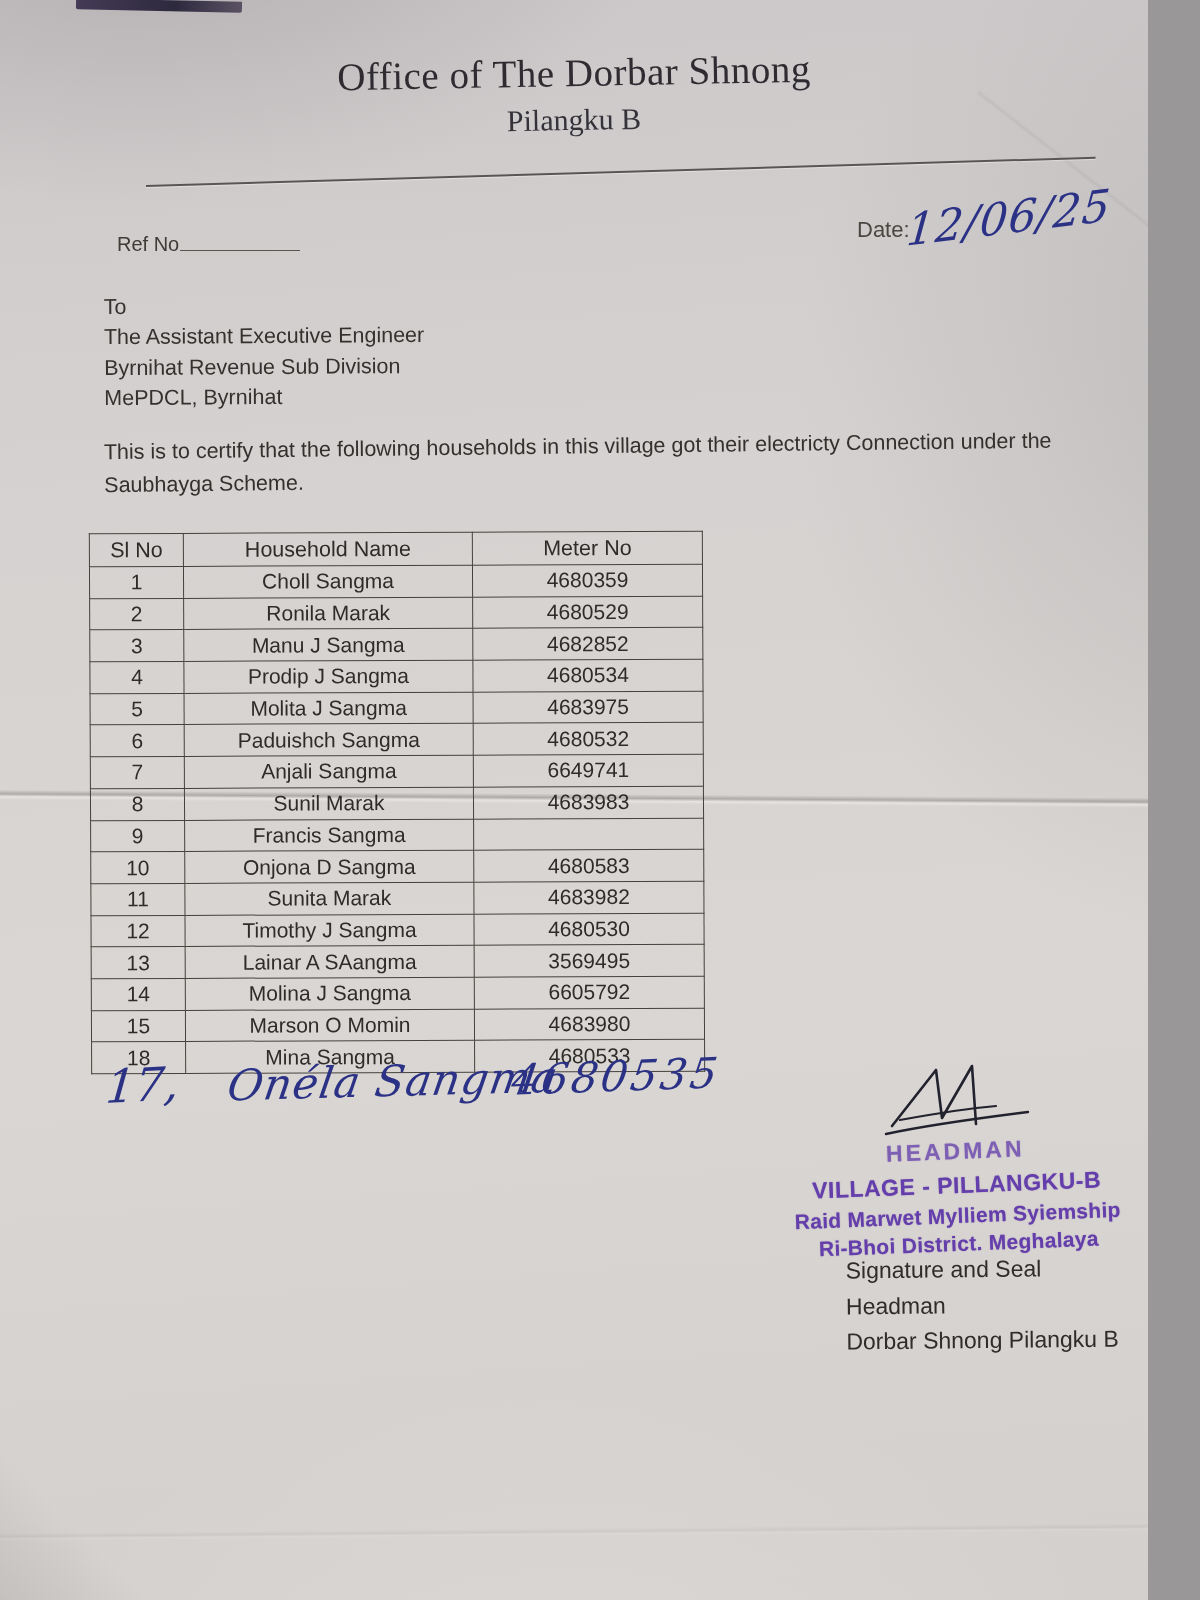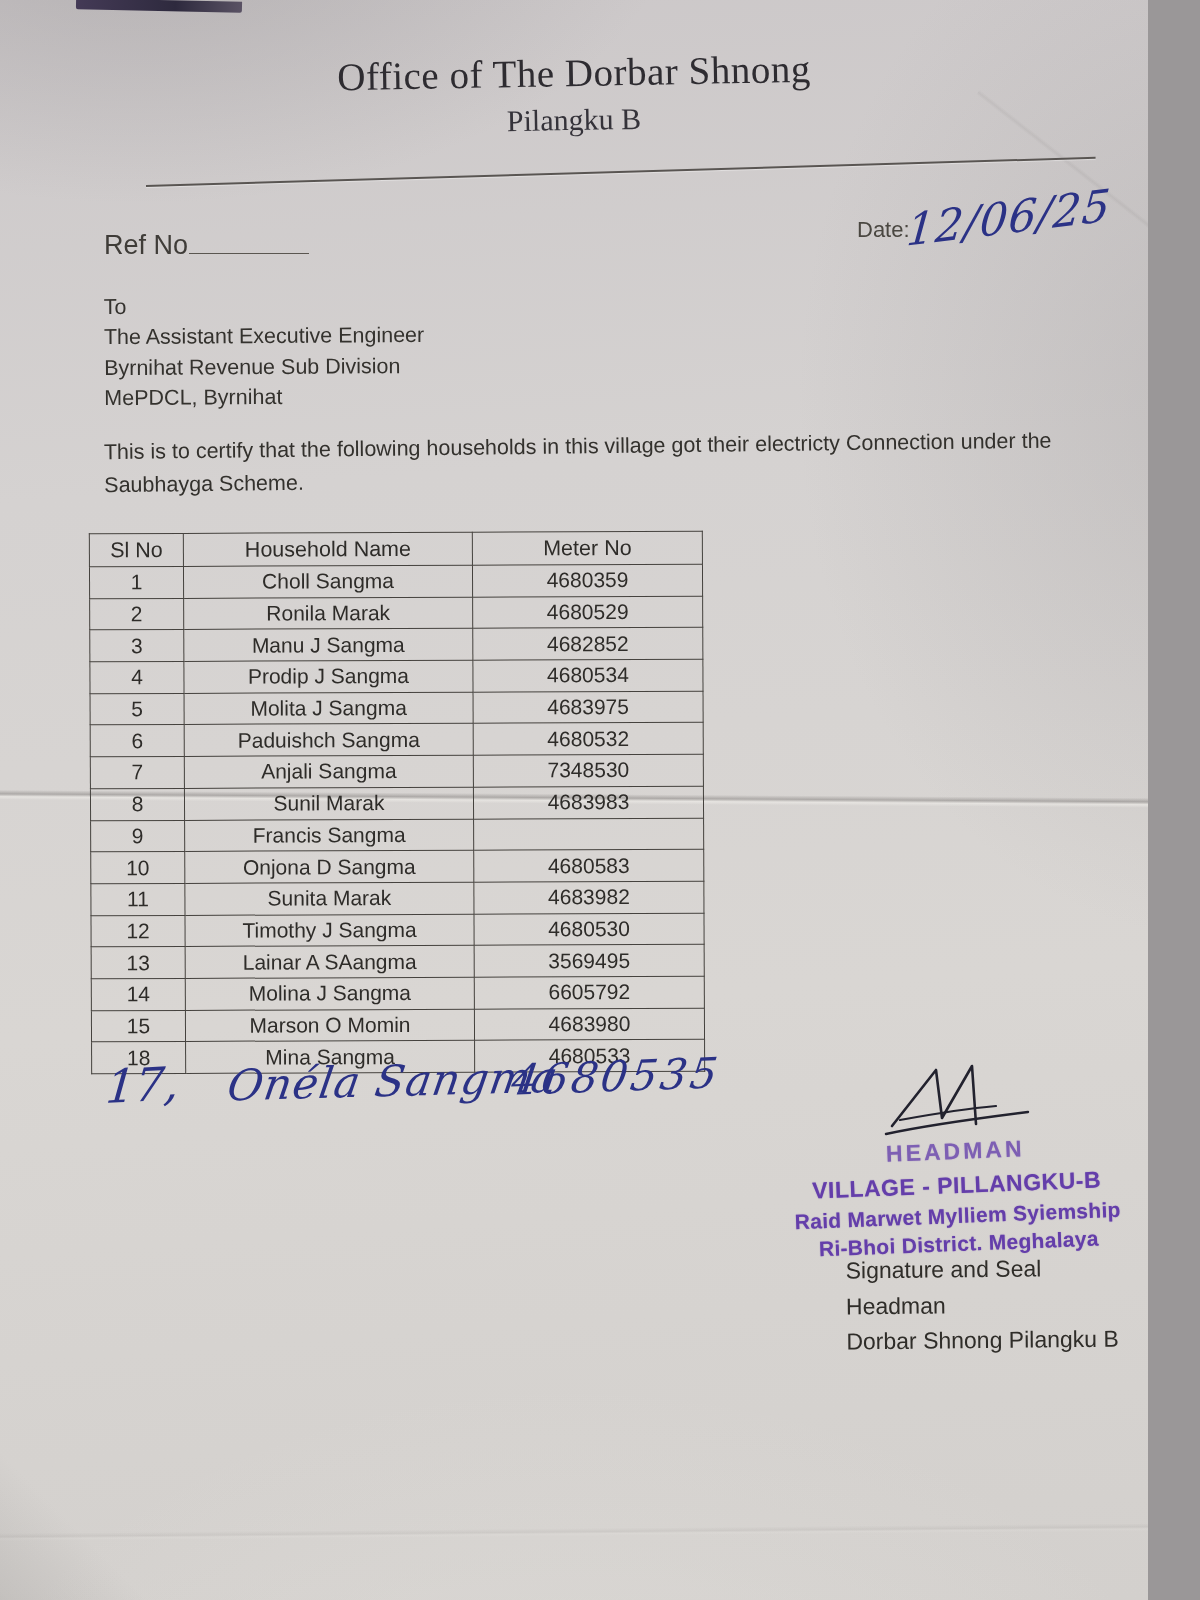--- a/index.html
+++ b/index.html
@@ -30,21 +30,21 @@
   
   .title{left:0;right:0;top:50px;text-align:center;font-family:"Liberation Serif",serif;
     font-size:39px;color:#2e2c31;letter-spacing:.5px;transform:rotate(-1deg);}
   .subtitle{left:0;right:0;top:103px;text-align:center;font-family:"Liberation Serif",serif;
     font-size:30px;color:#35333a;transform:rotate(-1deg);}
   .divider{left:146px;top:185px;width:950px;height:2px;background:#595552;
     transform:rotate(-1.7deg);transform-origin:left center;box-shadow:0 1px 1px rgba(255,255,255,.4);}
   .date-label{left:857px;top:217px;font-size:22px;color:#4a4741;}
   .hw{font-family:"DejaVu Serif",serif;font-style:italic;color:var(--ink,#2b3286);}
   .date-value{left:906px;top:192px;font-size:44px;transform:rotate(-7deg) skewX(-12deg);letter-spacing:1px;}
-  .ref-row{left:104px;top:230px;font-size:27px;color:#3f3c38;}
+  .ref-row{left:117px;top:230px;font-size:20px;color:#3f3c38;}
   .ref-line{display:inline-block;width:120px;border-bottom:1.6px solid #5a5650;height:20px;margin-left:1px;}
   .recipient{left:104px;top:291px;font-size:21.5px;color:#34322e;line-height:30.4px;transform:rotate(-.4deg);}
   .body-par{left:104px;top:430px;width:1010px;font-size:21.5px;color:#33312d;line-height:33px;transform:rotate(-.7deg);}
   
   .table-wrap{left:90px;top:532px;transform:rotate(-.25deg);}
   table{border-collapse:collapse;table-layout:fixed;width:613px;background:transparent;}
   th,td{border:1.7px solid #45423e;text-align:center;padding:0;font-size:21px;color:#2e2c29;
     font-weight:normal;height:30.7px;overflow:hidden;white-space:nowrap;}
   th{height:32px;font-size:21.5px;}
   col.c1{width:94px;} col.c2{width:289px;} col.c3{width:230px;}
@@ -136,21 +136,21 @@
             <td>4683975</td>
           </tr>
           <tr>
             <td>6</td>
             <td>Paduishch Sangma</td>
             <td>4680532</td>
           </tr>
           <tr>
             <td>7</td>
             <td>Anjali Sangma</td>
-            <td>7348530</td>
+            <td>6649741</td>
           </tr>
           <tr>
             <td>8</td>
             <td>Sunil Marak</td>
             <td>4683983</td>
           </tr>
           <tr>
             <td>9</td>
             <td>Francis Sangma</td>
             <td></td>

